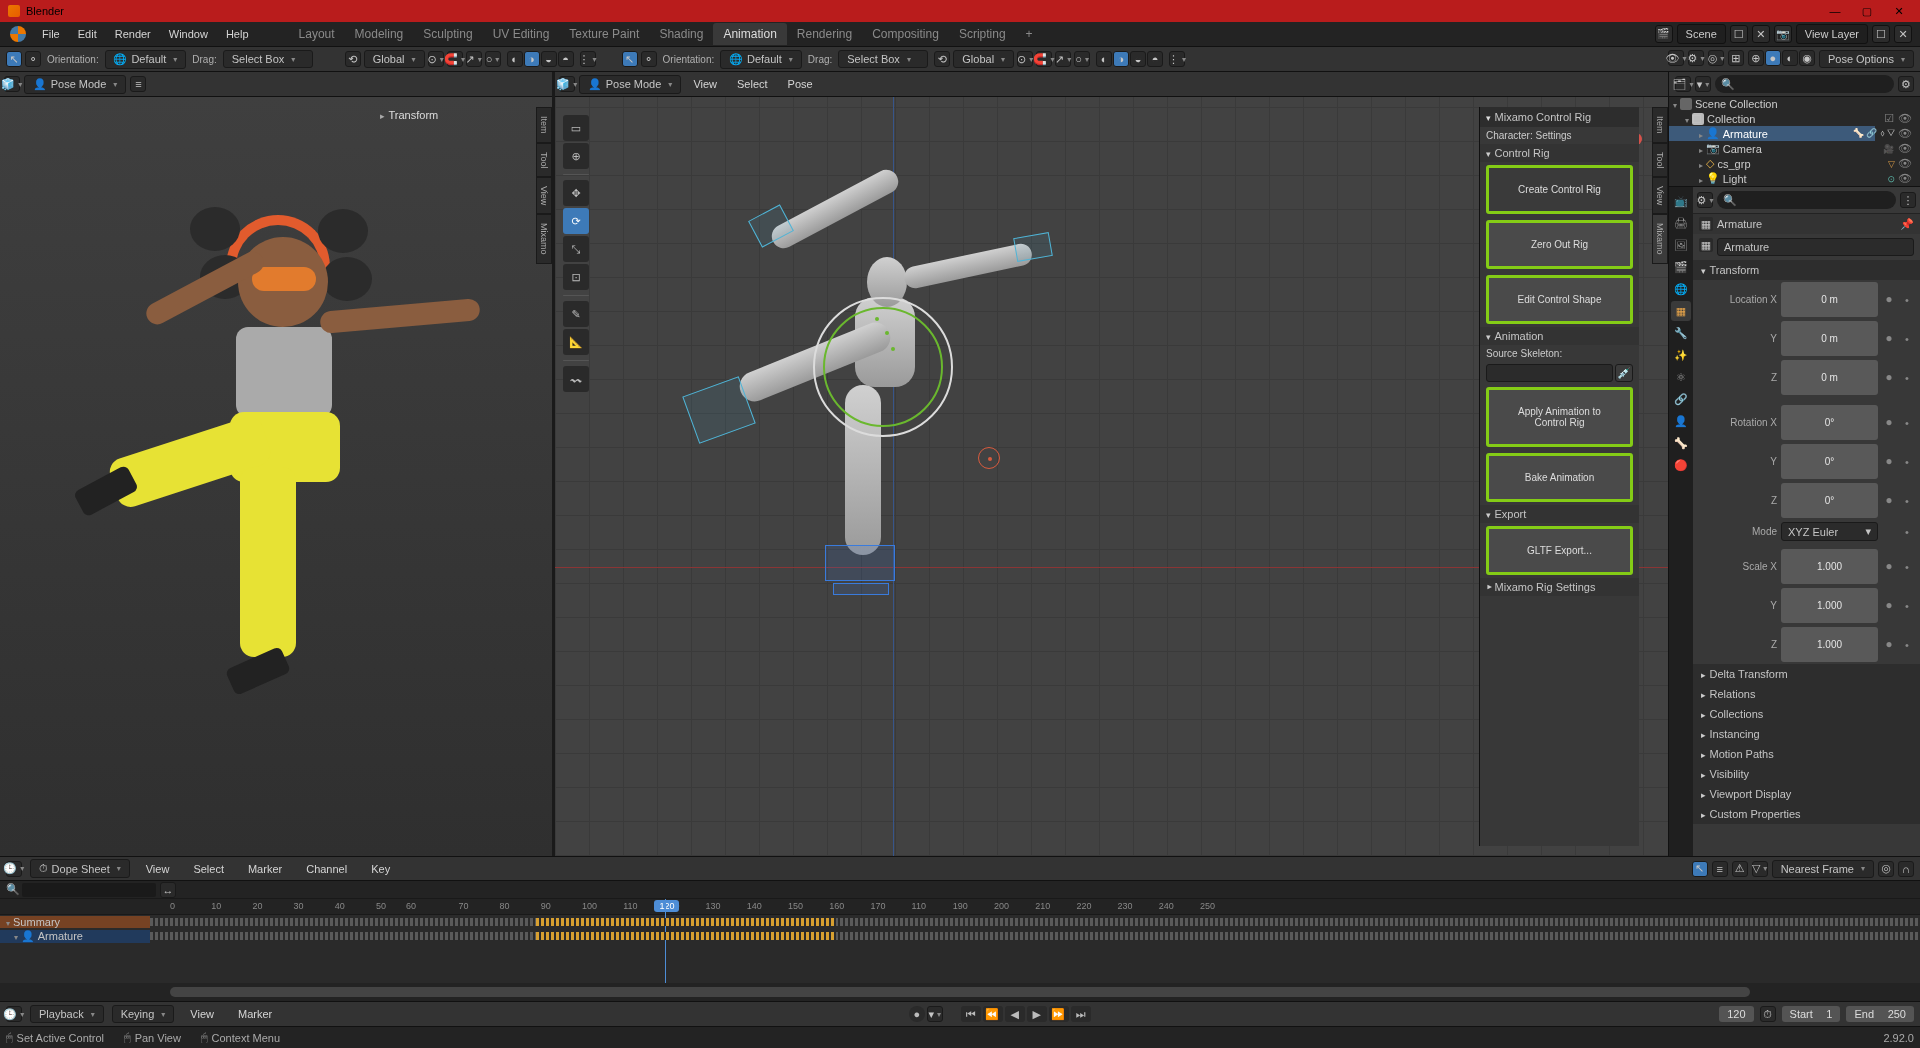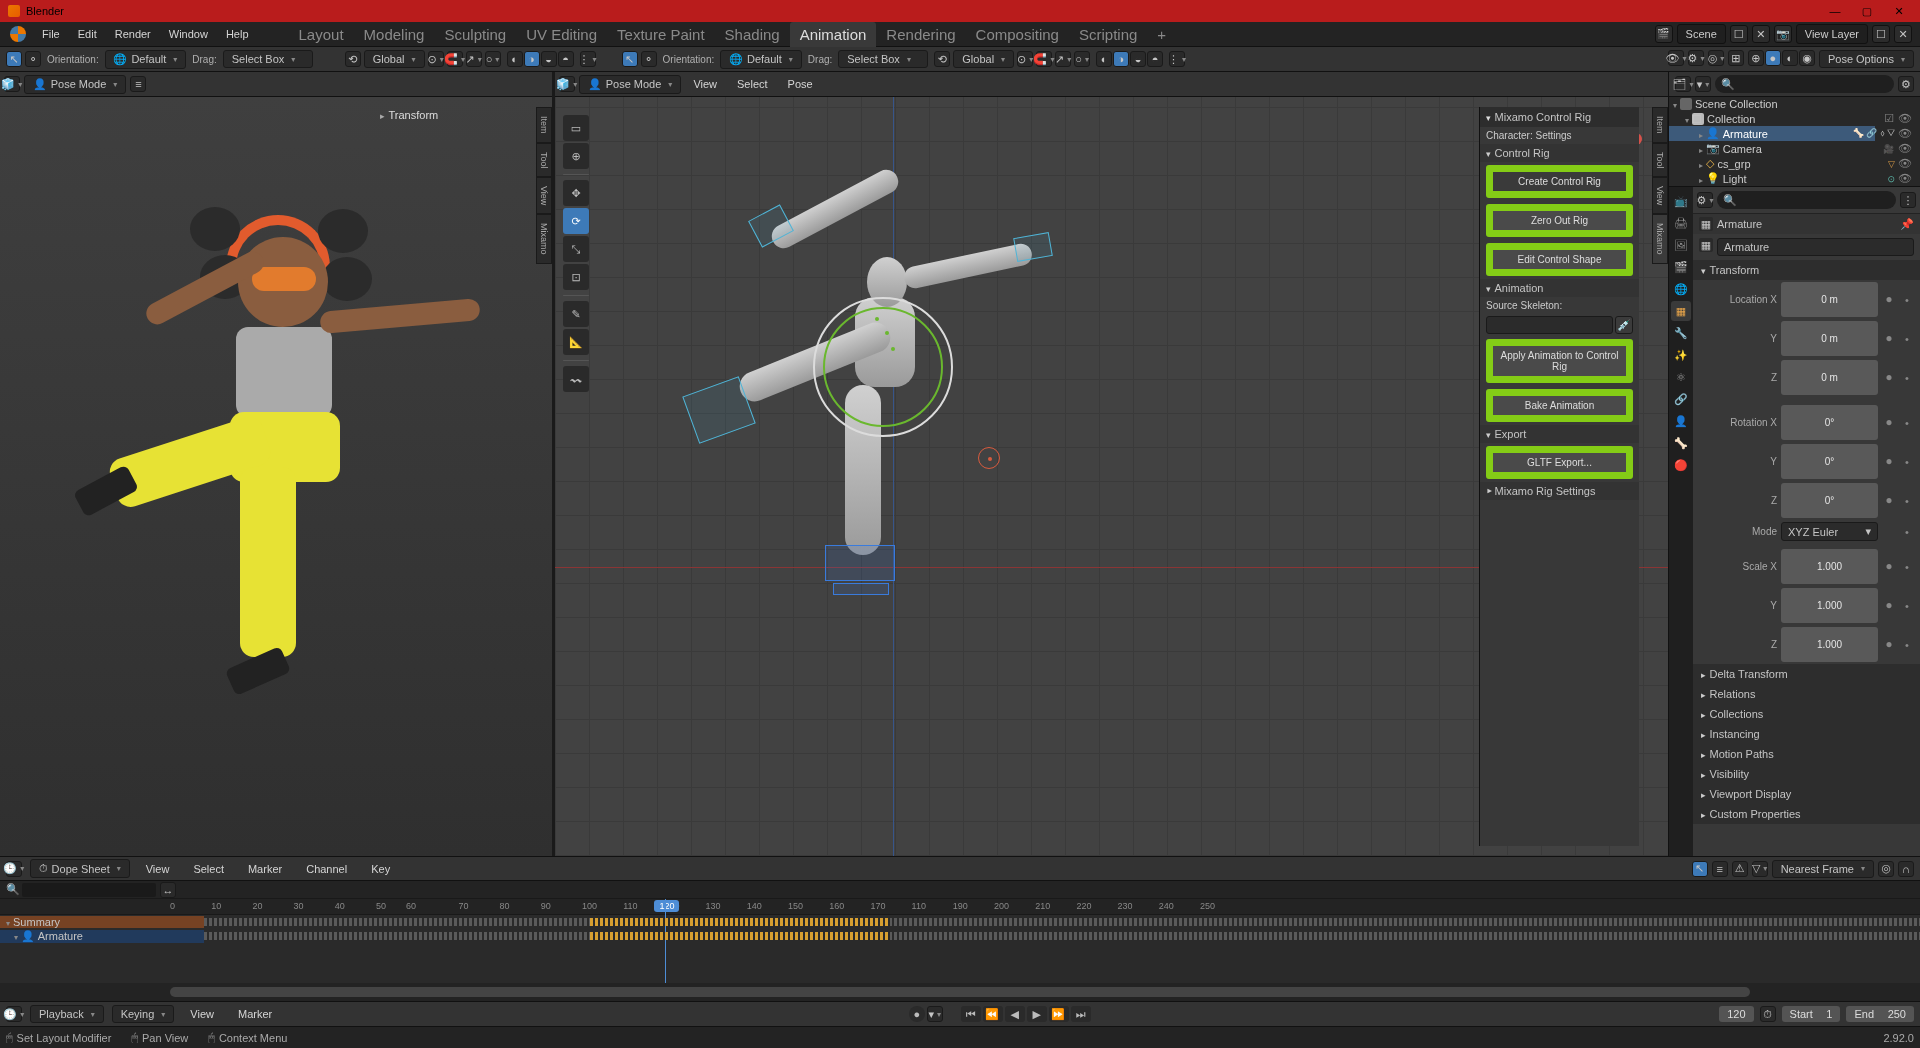--- a/index.html
+++ b/index.html
@@ -6,21 +6,21 @@
 body { background: #393939; color: #c5c5c5; width: 1920px; height: 1048px; overflow: hidden; display: flex; flex-direction: column; }
 .titlebar { height: 22px; background: #b91c1c; color: #000; display: flex; align-items: center; padding: 0 8px; justify-content: space-between; }
 .titlebar-left { display: flex; align-items: center; gap: 6px; }
 .titlebar-logo { width: 12px; height: 12px; background: linear-gradient(135deg,#eb7700,#e85d00); border-radius: 2px; }
 .titlebar-buttons { display: flex; gap: 18px; padding-right: 6px; }
 .titlebar-btn { width: 14px; height: 14px; display:flex; align-items:center; justify-content:center; cursor:pointer; }
 .topmenu { height: 25px; background: #232323; display: flex; align-items: center; padding: 0 4px; gap: 2px; border-bottom: 1px solid #111; }
 .topmenu-logo { width: 16px; height: 16px; background: conic-gradient(#eb7700 0 25%,#457aa6 0 50%,#eb7700 0 75%,#457aa6 0); border-radius:50%; margin: 0 6px; }
 .menu-item { padding: 4px 8px; cursor: pointer; color: #d5d5d5; }
 .tabs-row { display: flex; align-items: center; }
-.workspace-tab { padding: 4px 10px; color: #8a8a8a; cursor: pointer; font-size: 15px; }
+.workspace-tab { padding: 4px 10px; color: #8a8a8a; cursor: pointer; font-size: 12px; }
 .workspace-tab.active { background: #393939; color: #ddd; border-radius: 3px 3px 0 0; }
 .top-right { margin-left: auto; display: flex; align-items: center; gap: 4px; padding-right: 4px; }
 .scn-field { background: #1f1f1f; color: #ccc; padding: 3px 8px; border-radius: 3px; display: flex; align-items:center; gap:4px; font-size:10px; border:1px solid #111; }
 .icon-btn { width: 18px; height: 18px; background:#2c2c2c; border-radius:3px; display:flex; align-items:center; justify-content:center; cursor:pointer; border:1px solid #111; }
 
 .header-toolbar { height: 25px; background: #333; border-bottom: 1px solid #111; display: flex; align-items: center; padding: 0 6px; gap: 6px; }
 .ht-section { display:flex; align-items:center; gap:3px; }
 .ht-label { font-size:10px; color:#b0b0b0; }
 .ht-drop { background:#2a2a2a; padding:2px 8px; border-radius:3px; display:flex; align-items:center; gap:4px; font-size:10px; border:1px solid #1a1a1a; cursor:pointer; }
 .ht-icon { width:16px; height:16px; display:flex; align-items:center; justify-content:center; background:#2a2a2a; border-radius:3px; border:1px solid #1a1a1a; cursor:pointer;}
@@ -51,21 +51,21 @@
 .vp-nav-extra{ position:absolute; right:32px; top:78px; display:flex; flex-direction:column; gap:6px;}
 .vp-nav-btn { width:20px; height:20px; background:#3b3b3b; border-radius:50%; display:flex; align-items:center; justify-content:center; color:#bbb; cursor:pointer; border:1px solid #272727; }
 
 .transform-panel { position:absolute; left:380px; top:12px; color:#ddd; font-size:10px; display:flex; align-items:center; gap:4px;}
 .transform-panel .tri:before{content:"▸"; color:#aaa; font-size:9px;}
 
 .n-panel { width:160px; background:#383838; border-left:1px solid #111; position:absolute; right:18px; top:10px; bottom:10px; display:flex; flex-direction:column; }
 .np-header { background:#2d2d2d; padding:4px 6px; font-size:11px; display:flex; align-items:center; gap:4px;}
 .np-header .tri:before{content:"▾"; color:#ddd; font-size:9px;}
 .np-row { padding:3px 6px; font-size:10px; color:#ccc; }
-.np-btn { background:#4a4a4a; text-align:center; padding:4px; margin:3px 6px; border-radius:3px; font-size:10px; color:#ddd; cursor:pointer; border:7px solid #84cc16; }
+.np-btn { background:#4a4a4a; text-align:center; padding:16px; margin:3px 6px; border-radius:3px; font-size:10px; color:#ddd; cursor:pointer; border:3px solid #84cc16; }
 .np-btn.dk { background:#3a3a3a; }
 .np-sub { background:#333; padding:3px 6px; font-size:10px; display:flex; align-items:center; gap:4px; }
 .np-sub .tri:before{content:"▾"; color:#ccc; font-size:9px;}
 .np-field{ display:flex; margin:2px 6px; gap:2px; }
 .np-field-box{ flex:1; background:#2b2b2b; height:18px; border-radius:3px; border:1px solid #1a1a1a; }
 .np-field-btn{ width:18px; height:18px; background:#3b3b3b; border-radius:3px;border:1px solid #1a1a1a; display:flex; align-items:center; justify-content:center; color:#aaa; cursor:pointer;}
 
 .right-panel { width:252px; display:flex; flex-direction:column; background:#282828; border-left:1px solid #111; }
 .outliner { height:115px; background:#282828; border-bottom:1px solid #111; display:flex; flex-direction:column; }
 .outliner-header { height:25px; background:#333; display:flex; align-items:center; padding:0 6px; gap:4px; border-bottom:1px solid #111; }
@@ -100,21 +100,21 @@
 
 .timeline-area{ height:170px; background:#232323; border-top:1px solid #111; display:flex; flex-direction:column; }
 .tl-header{ height:24px; background:#333; display:flex; align-items:center; padding:0 6px; gap:8px; border-bottom:1px solid #111;}
 .tl-search-row{ height:18px; display:flex; align-items:center; padding:0 6px; gap:4px; background:#232323; border-bottom: 1px solid #191919;}
 .tl-search{ flex:1; background:#1a1a1a; height:14px; border-radius:2px; }
 .tl-ruler{ height:16px; background:#232323; display:flex; position:relative; padding-left:170px; border-bottom: 1px solid #191919;}
 .tl-tick{ position:absolute; font-size:9px; color:#888; top:2px; }
 .tl-playhead{ position:absolute; background:#4d8dd6; color:#fff; font-size:9px; padding:1px 5px; border-radius:3px; top:1px;}
 .tl-tracks{ flex:1; position:relative; background:#2a2a2a; }
 .tl-track{ height:14px; display:flex; align-items:center; }
-.tl-track-label{ width:204px; padding-left:6px; font-size:10px; display:flex; align-items:center; gap:3px;}
+.tl-track-label{ width:150px; padding-left:6px; font-size:10px; display:flex; align-items:center; gap:3px;}
 .tl-track-keys{ flex:1; position:relative; height:14px; }
 .key-stripe{ position:absolute; left:0; right:0; top:3px; height:8px; background: repeating-linear-gradient(90deg,#5a5a5a 0,#5a5a5a 3px,#2a2a2a 3px,#2a2a2a 5px);}
 .key-stripe.orange{ background: repeating-linear-gradient(90deg,#d8a030 0,#d8a030 3px,#2a2a2a 3px,#2a2a2a 5px);}
 .t-summary{background:#764223;} .t-arm{background:#213a5c;} .t-act{background:#2d2d2d;} .t-sel{background:#2f6a20;}
 .tl-scroll{ height:18px; background:#232323; display:flex; align-items:center; padding:0 170px 0 170px;}
 .tl-scroll-thumb{ height:10px; flex:1; background:#444; border-radius:5px;}
 .tl-footer{ height:25px; background:#333; display:flex; align-items:center; padding:0 6px; gap:8px; border-top:1px solid #111;}
 .tl-play-row{ display:flex; align-items:center; gap:2px; }
 .play-btn{ width:20px; height:16px; background:#2a2a2a; border-radius:3px; display:flex; align-items:center; justify-content:center; color:#bbb; cursor:pointer;}
 .play-btn.round{ background:#2a2a2a; width:16px; height:16px; border-radius:50%;}
@@ -757,21 +757,21 @@
       <span class="ht-icon">⏱</span>
       <div class="num-field"><span>Start</span>&nbsp;&nbsp;<span>1</span></div>
       <div class="num-field"><span>End</span>&nbsp;&nbsp;<span>250</span></div>
     </div>
   </div>
 </div>
 
 <div class="statusbar">
   <div class="status-item">
       <span>🖱</span>
-      <span>Set Layout Modifier</span>
+      <span>Set Active Control</span>
     </div>
   <div class="status-item">
       <span>🖱</span>
       <span>Pan View</span>
     </div>
   <div class="status-item">
       <span>🖱</span>
       <span>Context Menu</span>
     </div>
   <div style="margin-left:auto;" class="status-item">

